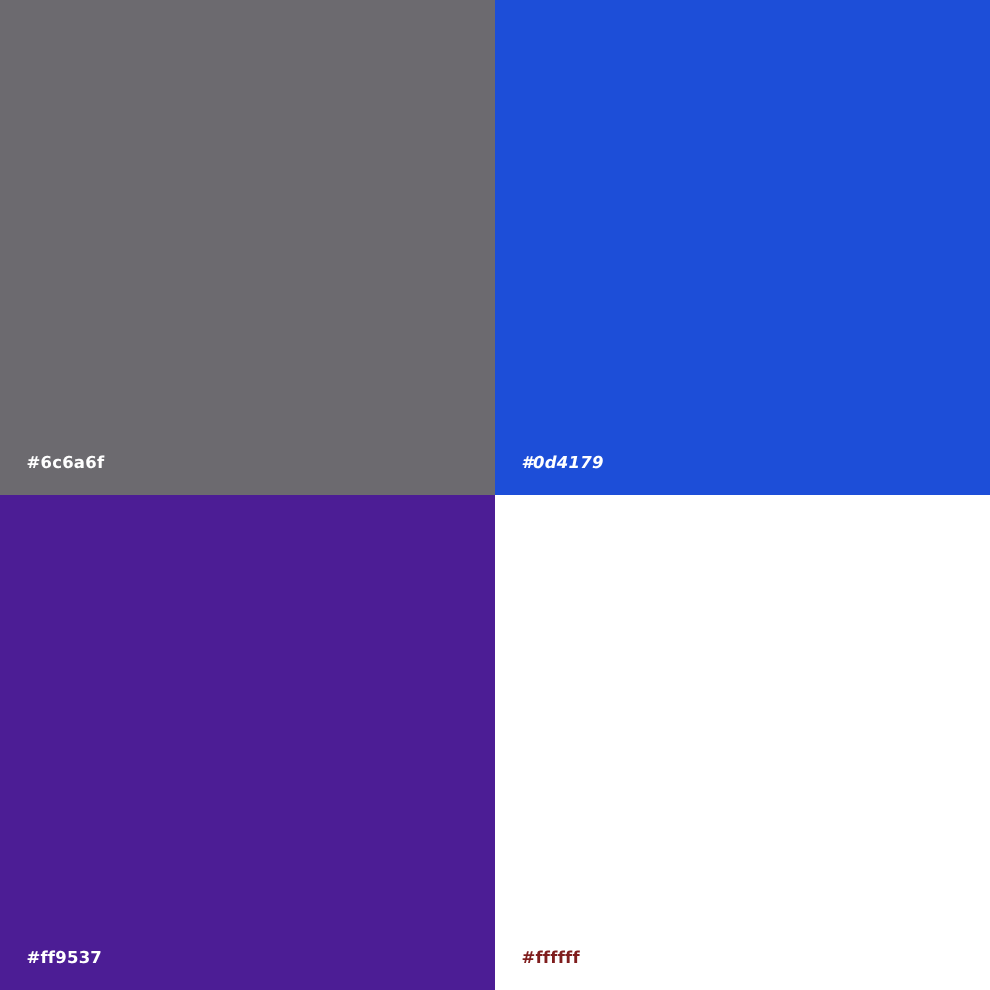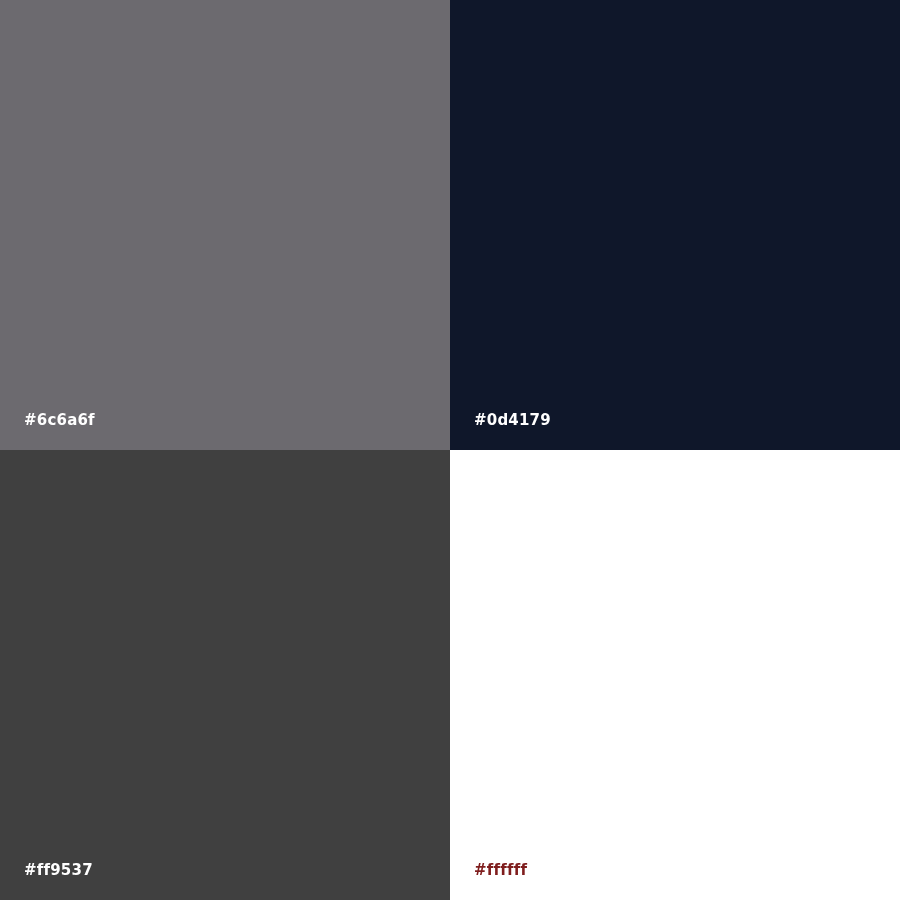--- a/index.html
+++ b/index.html
@@ -42,25 +42,25 @@
 </style>
 </head>
 <body>
 
 <div id="palette-grid">
 
   <div class="swatch" style="background: rgb(108, 106, 111);">
     <span class="swatch-label label-light">#6c6a6f</span>
   </div>
 
-  <div class="swatch" style="background: #0f172a;">
+  <div class="swatch" style="background: #1d4ed8; font-style: italic;">
     <span class="swatch-label label-light">#0d4179</span>
   </div>
 
-  <div class="swatch" style="background: #404040;">
+  <div class="swatch" style="background: #4c1d95;">
     <span class="swatch-label label-light">#ff9537</span>
   </div>
 
   <div class="swatch" style="background: rgb(255, 255, 255);">
     <span class="swatch-label label-dark">#ffffff</span>
   </div>
 
 </div>
 
 </body></html>

